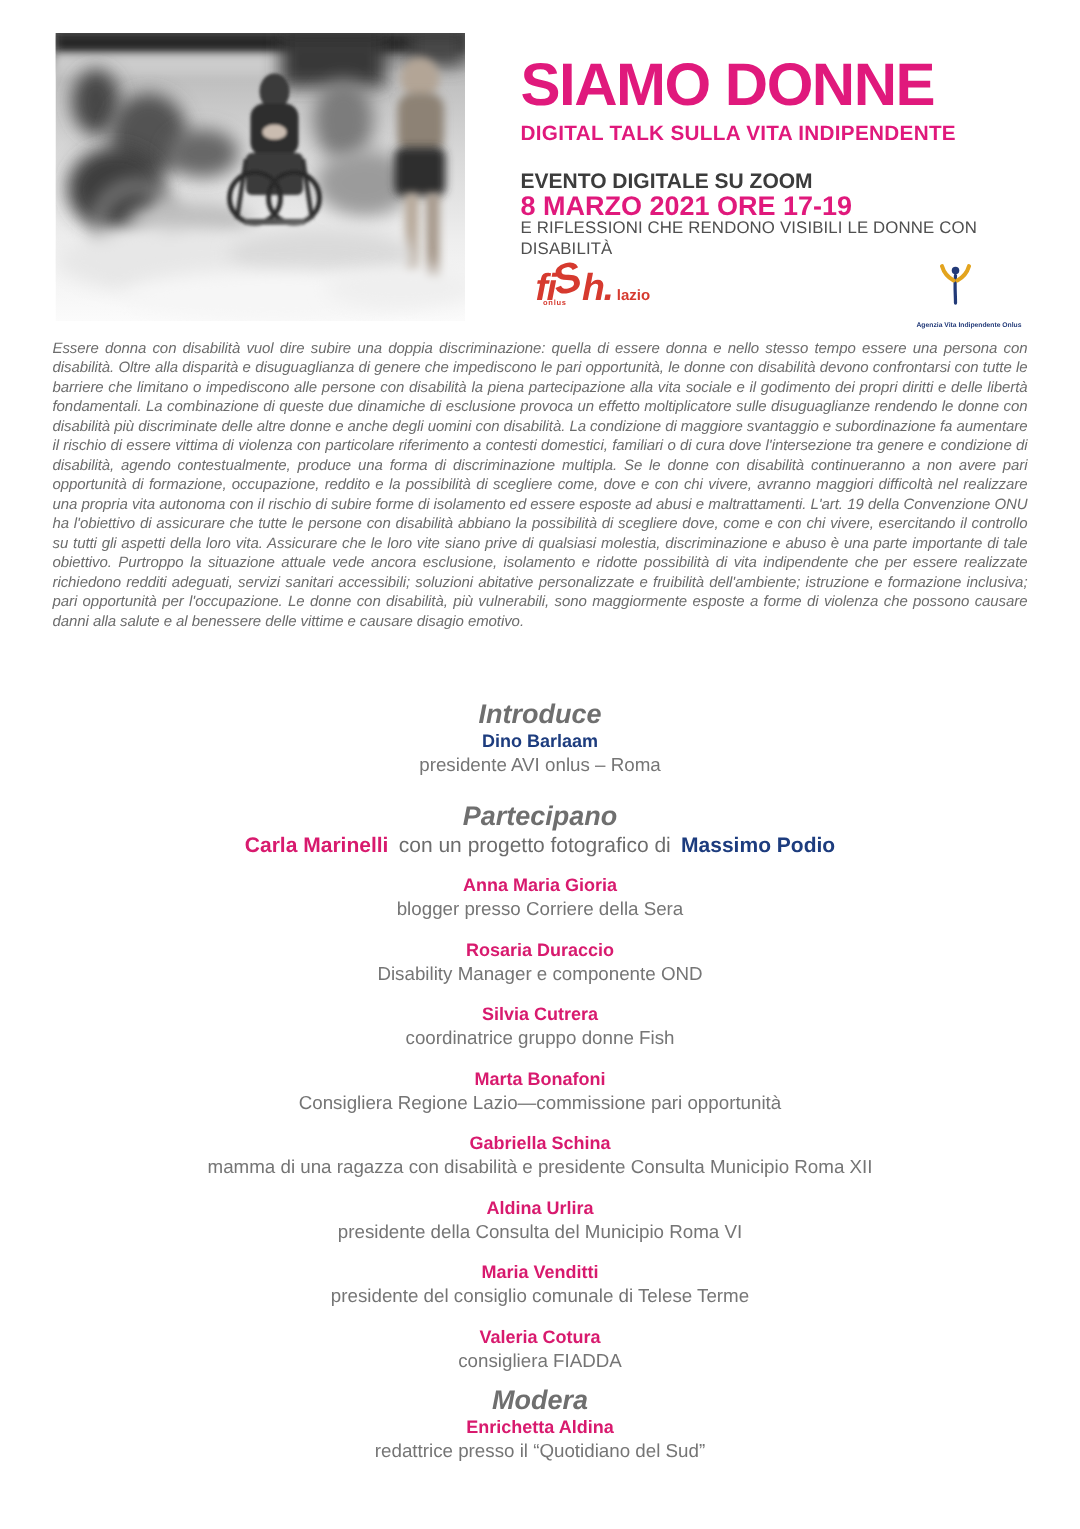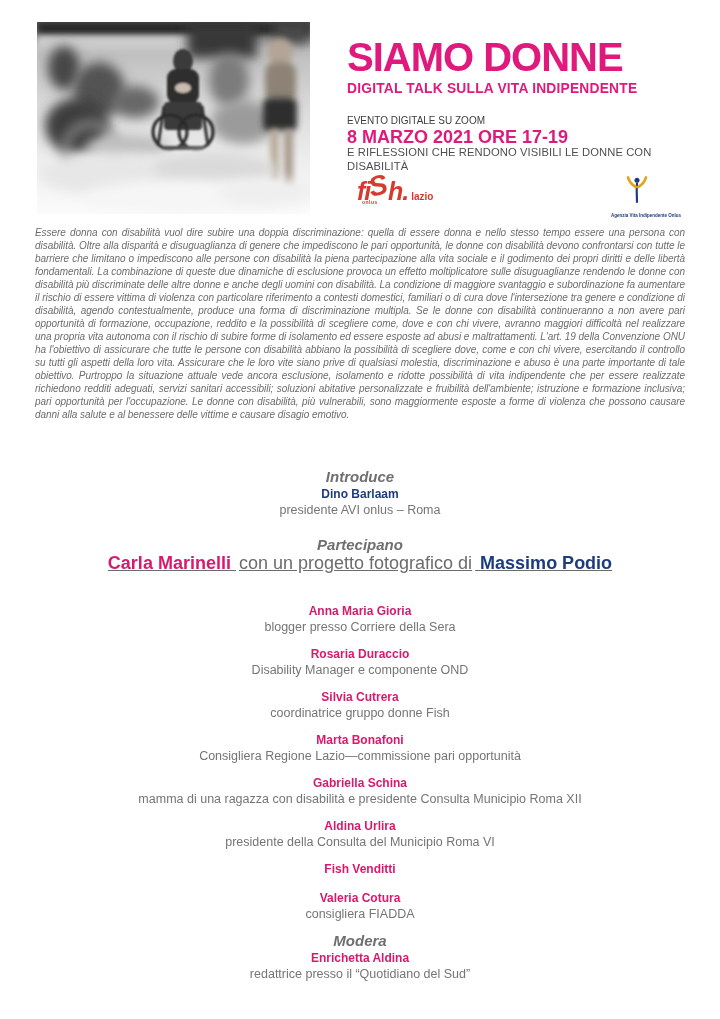--- a/index.html
+++ b/index.html
@@ -15,21 +15,21 @@
   .header-right { position:absolute; left:347px; top:36px; width:336px; }
   .title {
     color:#e0197c; font-size:40px; font-weight:bold; letter-spacing:-1px;
     line-height:42px; white-space:nowrap;
   }
   .subtitle {
     color:#e0197c; font-size:13.8px; font-weight:bold; letter-spacing:0.2px;
     margin-top:3px; white-space:nowrap;
   }
   .event-block { margin-top:16px; }
-  .event-platform { color:#3c3c3c; font-size:10px; font-weight:normal; line-height:17px; }
+  .event-platform { color:#3c3c3c; font-size:14px; font-weight:bold; line-height:17px; }
   .event-date { color:#e0197c; font-size:18px; font-weight:bold; line-height:17px; }
   .event-desc { color:#4f4f4f; font-size:11.2px; line-height:13.5px; letter-spacing:0.1px; }
   .event-desc.first { margin-top:2px; }
 
   .logos-row {
     position:absolute; left:347px; top:176px; width:330px; height:42px;
   }
   .fish-logo { position:absolute; left:10px; top:2px; color:#d63a2f; }
   .fish-main { font-weight:bold; font-style:italic; font-size:25px; letter-spacing:-1px; line-height:26px; }
   .fish-s { display:inline-block; transform:rotate(-14deg) translateY(-5px); font-size:28px; }
@@ -41,27 +41,27 @@
 
   
   .intro-par {
     position:absolute; left:35px; top:226px; width:650px;
     color:#6c6c6c; font-size:10px; font-style:italic; line-height:13px;
     text-align:justify; letter-spacing:-0.05px;
   }
 
   
   .speakers { position:absolute; left:0; top:468px; width:720px; text-align:center; }
-  .section-label { color:#6f6f6f; font-size:15px; font-weight:bold; font-style:italic; line-height:17px; }
+  .section-label { color:#6f6f6f; font-size:18px; font-weight:bold; font-style:italic; line-height:17px; }
   .speaker-name { font-size:12px; font-weight:bold; line-height:18px; color:#d81a6e; }
   .speaker-name.navy { color:#1d3c7e; }
   .speaker-role { color:#757575; font-size:12.5px; line-height:14px; }
   .speaker-block { margin-bottom:11px; }
   .speaker-block.gap-after { margin-bottom:19px; }
-  .lead-line { font-size:18px; line-height:20px; color:#6c6c6c; margin-bottom:29px;text-decoration:underline; }
+  .lead-line { font-size:14px; line-height:20px; color:#6c6c6c; margin-bottom:8px; }
   .lead-line .lead-name { font-weight:bold; }
   .lead-line .magenta { color:#d81a6e; }
   .lead-line .navy { color:#1d3c7e; }
   .lead-line .lead-middle { margin:0 3px; }
 </style>
 </head>
 <body>
 
 <div class="page">
 
@@ -189,21 +189,22 @@
     </div>
     <div class="speaker-block">
       <div class="speaker-name">Gabriella Schina</div>
       <div class="speaker-role">mamma di una ragazza con disabilità e presidente Consulta Municipio Roma XII</div>
     </div>
     <div class="speaker-block">
       <div class="speaker-name">Aldina Urlira</div>
       <div class="speaker-role">presidente della Consulta del Municipio Roma VI</div>
     </div>
     <div class="speaker-block">
-      <div class="speaker-name">Fish Venditti</div>
+      <div class="speaker-name">Maria Venditti</div>
+      <div class="speaker-role">presidente del consiglio comunale di Telese Terme</div>
     </div>
     <div class="speaker-block">
       <div class="speaker-name">Valeria Cotura</div>
       <div class="speaker-role">consigliera FIADDA</div>
     </div>
 
     <div class="speaker-block">
       <div class="section-label">Modera</div>
       <div class="speaker-name">Enrichetta Aldina</div>
       <div class="speaker-role">redattrice presso il “Quotidiano del Sud”</div>

